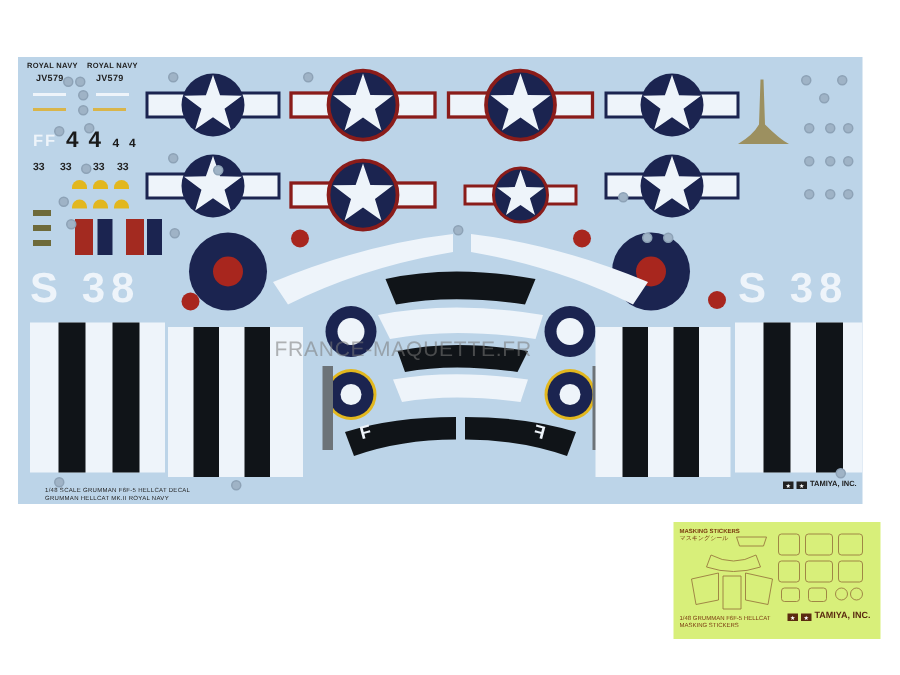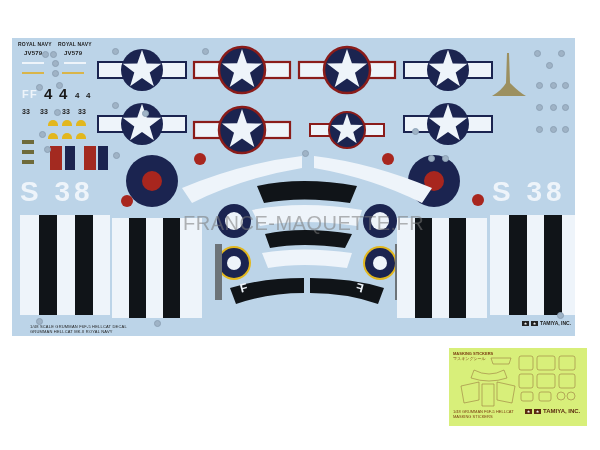--- a/index.html
+++ b/index.html
@@ -1,21 +1,21 @@
 <!DOCTYPE html>
 <html><head>
   <meta charset="utf-8">
   <style>
     html, body { margin:0; padding:0; background:#ffffff; }
     body { width:600px; height:450px; position:relative; overflow:hidden; font-family:"Liberation Sans", sans-serif; }
     .sheet { position:absolute; left:12px; top:38px; width:563px; height:298px; background:#bcd4e8; }
     .abs { position:absolute; }
     .txt-small { font-size:5px; color:#222; font-weight:bold; letter-spacing:0.2px; white-space:nowrap; }
     .dot { position:absolute; width:7px; height:7px; border-radius:50%; background:#9fb3c6; border:1px solid #8da2b6; box-sizing:border-box; }
-    .watermark { position:absolute; left:183px; top:212px; font-size:20px; color:rgba(120,120,120,0.55); letter-spacing:0.5px; white-space:nowrap; font-family:"Liberation Sans", sans-serif; }
+    .watermark { position:absolute; left:183px; top:224px; font-size:14px; color:rgba(120,120,120,0.55); letter-spacing:0.5px; white-space:nowrap; font-family:"Liberation Sans", sans-serif; }
     .mask-sheet { position:absolute; left:449px; top:348px; width:138px; height:78px; background:#d8ef7a; }
     .mask-txt { font-size:4px; color:#7a3b10; font-weight:bold; white-space:nowrap; position:absolute; }
     .tamiya-logo { position:absolute; display:flex; align-items:center; gap:2px; }
     .tamiya-box { width:7px; height:5px; background:#222; color:#fff; font-size:4px; line-height:5px; text-align:center; }
   </style>
 </head>
 <body>
 
 <div class="sheet">
 

